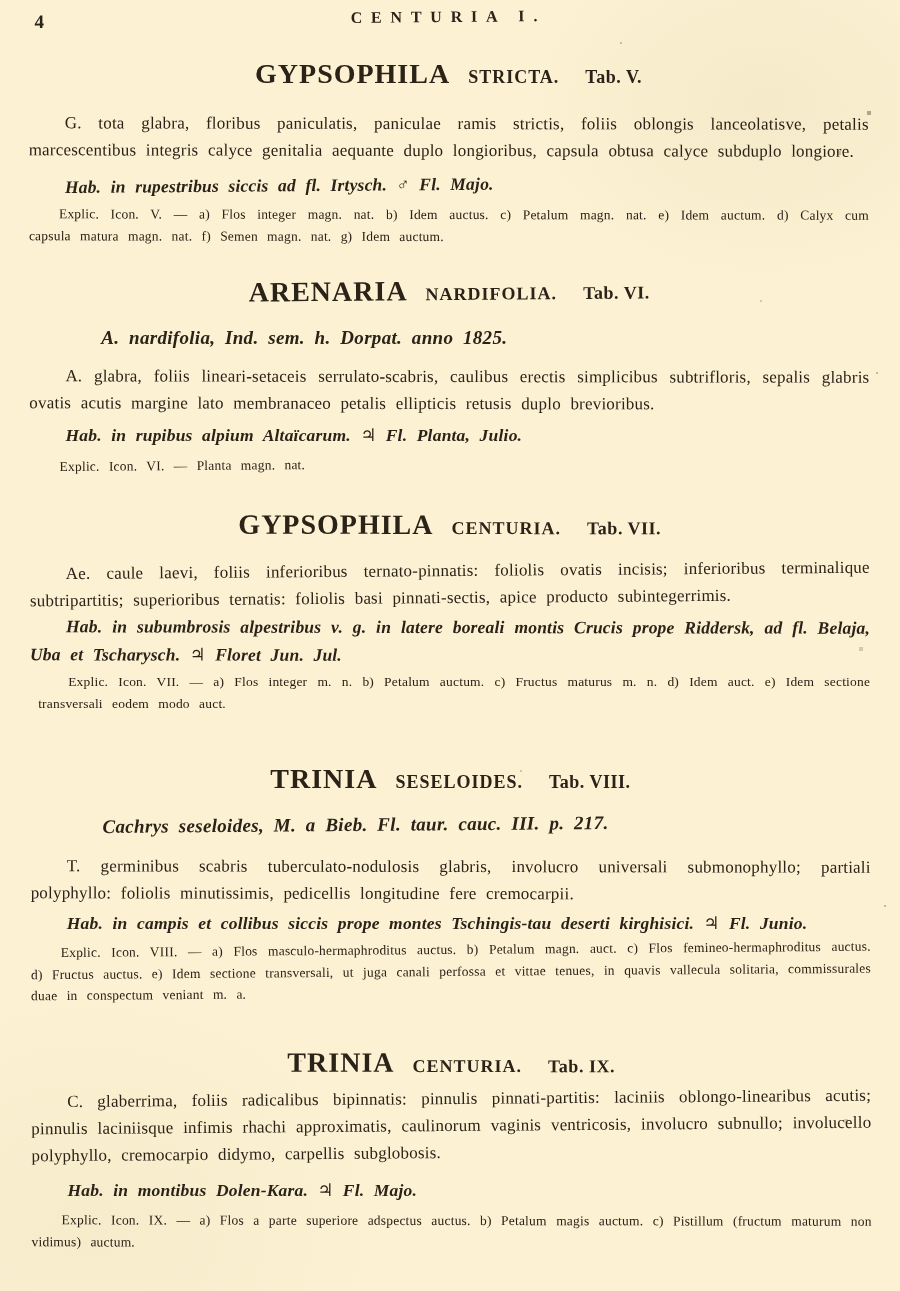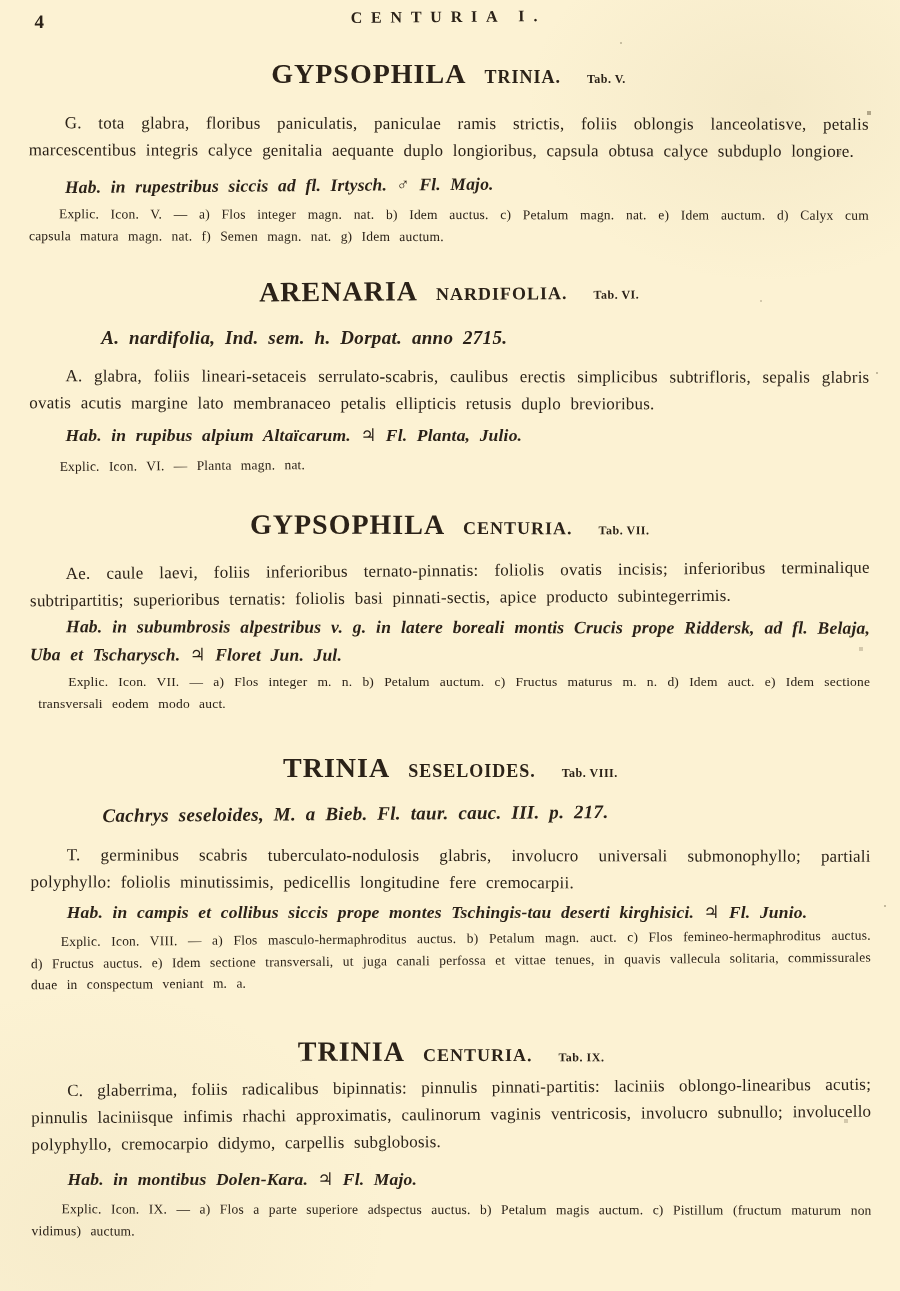--- a/index.html
+++ b/index.html
@@ -24,21 +24,21 @@
   .running{
     text-align:center;font-size:16px;letter-spacing:0.55em;
     font-weight:600;transform:rotate(-0.4deg);
   }
   
   .sphead{
     text-align:center;font-weight:700;white-space:nowrap;
   }
   .genus{font-size:28px;letter-spacing:1px;}
   .epithet{font-size:18px;letter-spacing:1px;margin-left:14px;}
-  .tabref{font-size:12px;margin-left:22px;letter-spacing:0.5px;text-align:center;}
+  .tabref{font-size:18px;margin-left:22px;letter-spacing:0.5px;text-align:center;}
   
   .syn{
     font-style:italic;font-weight:700;font-size:19px;
     margin-left:72px;letter-spacing:0.3px;word-spacing:0.25em;
   }
   
   .desc{
     font-size:17px;line-height:27px;text-align:justify;
     text-indent:36px;word-spacing:0.30em;letter-spacing:0.2px;
   }
@@ -78,53 +78,53 @@
 <div class="page">
 
   <div class="hdr">
     <span class="pageno">4</span>
     <div class="running">CENTURIA I.</div>
   </div>
 
   <div>
     <div class="sphead r3" style="margin-top:26px;">
       <span class="genus">GYPSOPHILA</span>
-      <span class="epithet">TRINIA.</span>
+      <span class="epithet">STRICTA.</span>
       <span class="tabref">Tab. V.</span>
     </div>
     <p class="desc r1" style="margin:20px 0 0 0;">G. tota glabra, floribus paniculatis, paniculae ramis strictis, foliis oblongis lanceolatisve, petalis marcescentibus integris calyce genitalia aequante duplo longioribus, capsula obtusa calyce subduplo longiore.</p>
     <p class="hab r2" style="margin:6px 0 0 0;">Hab. in rupestribus siccis ad fl. Irtysch. ♂ Fl. Majo.</p>
     <p class="explic r1" style="margin:6px 0 0 0;">Explic. Icon. V. — a) Flos integer magn. nat. b) Idem auctus. c) Petalum magn. nat. e) Idem auctum. d) Calyx cum capsula matura magn. nat. f) Semen magn. nat. g) Idem auctum.</p>
   </div>
 
   <div>
     <div class="sphead r2" style="margin-top:28px;">
       <span class="genus">ARENARIA</span>
       <span class="epithet">NARDIFOLIA.</span>
       <span class="tabref">Tab. VI.</span>
     </div>
-    <p class="syn r3" style="margin:20px 0 0 72px;">A. nardifolia, Ind. sem. h. Dorpat. anno 2715.</p>
+    <p class="syn r3" style="margin:20px 0 0 72px;">A. nardifolia, Ind. sem. h. Dorpat. anno 1825.</p>
     <p class="desc r1" style="margin:14px 0 0 0;">A. glabra, foliis lineari-setaceis serrulato-scabris, caulibus erectis simplicibus subtrifloris, sepalis glabris ovatis acutis margine lato membranaceo petalis ellipticis retusis duplo brevioribus.</p>
     <p class="hab r3" style="margin:4px 0 0 0;">Hab. in rupibus alpium Altaïcarum. ♃ Fl. Planta, Julio.</p>
     <p class="explic r2" style="margin:4px 0 0 0;">Explic. Icon. VI. — Planta magn. nat.</p>
   </div>
 
   <div>
     <div class="sphead r1" style="margin-top:34px;">
       <span class="genus">GYPSOPHILA</span>
       <span class="epithet">CENTURIA.</span>
       <span class="tabref">Tab. VII.</span>
     </div>
     <p class="desc r2" style="margin:16px 0 0 0;">Ae. caule laevi, foliis inferioribus ternato-pinnatis: foliolis ovatis incisis; inferioribus terminalique subtripartitis; superioribus ternatis: foliolis basi pinnati-sectis, apice producto subintegerrimis.</p>
     <p class="hab r1" style="margin:2px 0 0 0;">Hab. in subumbrosis alpestribus v. g. in latere boreali montis Crucis prope Riddersk, ad fl. Belaja, Uba et Tscharysch. ♃ Floret Jun. Jul.</p>
     <p class="explic r3" style="margin:2px 0 0 8px;">Explic. Icon. VII. — a) Flos integer m. n. b) Petalum auctum. c) Fructus maturus m. n. d) Idem auct. e) Idem sectione transversali eodem modo auct.</p>
   </div>
 
   <div>
-    <div class="sphead r3" style="margin-top:38px;">
+    <div class="sphead r3" style="margin-top:49px;">
       <span class="genus">TRINIA</span>
       <span class="epithet">SESELOIDES.</span>
       <span class="tabref">Tab. VIII.</span>
     </div>
     <p class="syn r2" style="margin:18px 0 0 72px;">Cachrys seseloides, M. a Bieb. Fl. taur. cauc. III. p. 217.</p>
     <p class="desc r1" style="margin:18px 0 0 0;">T. germinibus scabris tuberculato-nodulosis glabris, involucro universali submonophyllo; partiali polyphyllo: foliolis minutissimis, pedicellis longitudine fere cremocarpii.</p>
     <p class="hab r3" style="margin:2px 0 0 0;">Hab. in campis et collibus siccis prope montes Tschingis-tau deserti kirghisici. ♃ Fl. Junio.</p>
     <p class="explic r2" style="margin:2px 0 0 0;">Explic. Icon. VIII. — a) Flos masculo-hermaphroditus auctus. b) Petalum magn. auct. c) Flos femineo-hermaphroditus auctus. d) Fructus auctus. e) Idem sectione transversali, ut juga canali perfossa et vittae tenues, in quavis vallecula solitaria, commissurales duae in conspectum veniant m. a.</p>
   </div>
 

